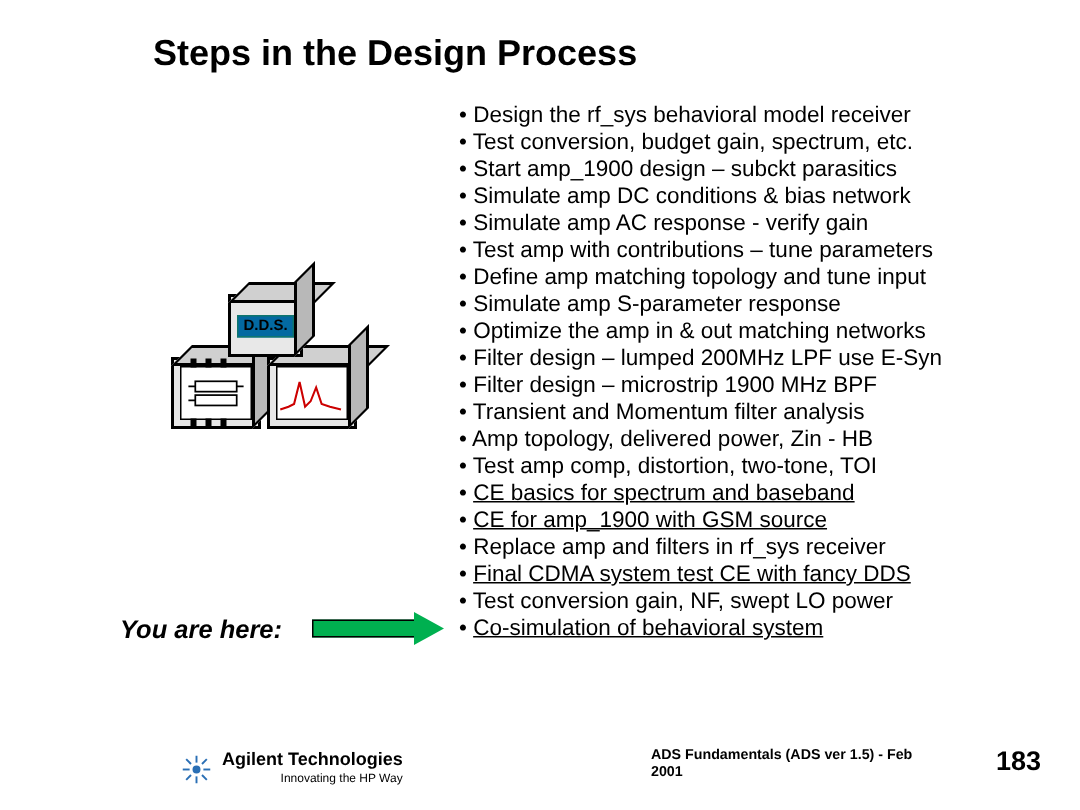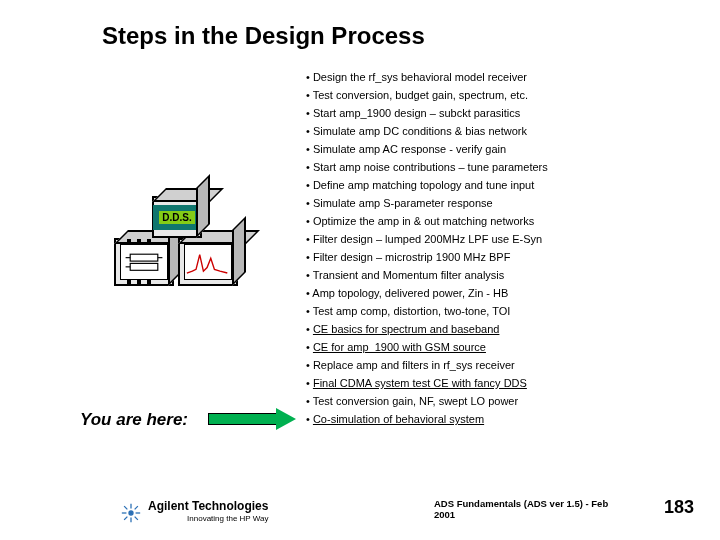--- a/index.html
+++ b/index.html
@@ -8,29 +8,29 @@
   .title { position: absolute; left: 102px; top: 22px; font-size: 24px; font-weight: bold; }
   .graphic { position: absolute; left: 96px; top: 196px; width: 155px; height: 104px; }
   .cube { position: absolute; background: #e8e8e8; border: 2px solid #000; }
   .cube-top { left: 56px; top: 0; width: 50px; height: 42px; display:flex; align-items:center; justify-content:center; }
   .cube-bl  { left: 18px; top: 42px; width: 60px; height: 48px; padding:4px; }
   .cube-br  { left: 82px; top: 42px; width: 60px; height: 48px; padding:4px; }
   .cube::before { content:""; position:absolute; left:-2px; right:-10px; top:-10px; height:10px; background:#d0d0d0; border:2px solid #000; transform:skewX(-45deg); transform-origin:bottom left; }
   .cube::after { content:""; position:absolute; top:-10px; bottom:-2px; right:-10px; width:10px; background:#b8b8b8; border:2px solid #000; transform:skewY(-45deg); transform-origin:top left; }
   .chip { position:relative; width:100%; height:100%; background:#fff; border:1px solid #000; }
   .chip .pin { position:absolute; width:4px; height:6px; background:#000; }
-  .dds { font-size:10px; font-weight:bold; background:#84cc16; border:6px solid #0f766e; padding:1px 3px; }
+  .dds { font-size:10px; font-weight:bold; background:#0369a1; border:1px solid #0f766e; padding:1px 3px; }
   .plot { position:relative; width:100%; height:100%; background:#fff; border:1px solid #000; overflow:hidden; }
   .plot svg { width:100%; height:100%; }
   .youhere { position: absolute; left: 80px; top: 410px; font-size: 17px; font-weight: bold; font-style: italic; }
   .arrow { position: absolute; left: 208px; top: 408px; width: 90px; height: 22px; }
   .arrow .shaft { position:absolute; left:0; top:5px; width:70px; height:12px; background:#00b050; border:1.5px solid #000; }
   .arrow .head { position:absolute; left:68px; top:0; width:0; height:0; border-top:11px solid transparent; border-bottom:11px solid transparent; border-left:20px solid #00b050; }
   .arrow .head2 { position:absolute; left:68px; top:0; width:0; height:0; border-top:11px solid transparent; border-bottom:11px solid transparent; border-left:20px solid #000; z-index:-1; transform:translateX(1.5px); }
-  .bullets { position: absolute; left: 306px; top: 68px; width: 400px; font-size: 11px; line-height: 18px; }
+  .bullets { position: absolute; left: 306px; top: 68px; width: 400px; font-size: 15px; line-height: 18px; }
   .bullets li { list-style: none; }
   .bullets li::before { content: "• "; }
   .underlined { text-decoration: underline; }
   .footer { position:absolute; left:0; right:0; bottom:14px; height:46px; }
   .logo { position:absolute; left:120px; bottom:2px; display:flex; align-items:center; gap:6px;text-align:right; }
   .logo-icon { width:22px; height:22px; }
   .logo-text { font-size:12px; line-height:11px; }
   .logo-text b { font-weight:bold; }
   .footnote { position:absolute; right:96px; bottom:6px; width:190px; font-size:9.5px; font-weight:bold; line-height:11px; }
   .pagenum { position:absolute; right:26px; bottom:8px; font-size:18px; font-weight:bold; }
@@ -74,21 +74,21 @@
       <div class="head2"></div>
       <div class="head"></div>
   </div>
 
   <ul class="bullets">
       <li><span>Design the rf_sys behavioral model receiver</span></li>
       <li><span>Test conversion, budget gain, spectrum, etc.</span></li>
       <li><span>Start amp_1900 design – subckt parasitics</span></li>
       <li><span>Simulate amp DC conditions &amp; bias network</span></li>
       <li><span>Simulate amp AC response - verify gain</span></li>
-      <li><span>Start amp noise contributions – tune parameters</span></li>
+      <li><span>Test amp with contributions – tune parameters</span></li>
       <li><span>Define amp matching topology and tune input</span></li>
       <li><span>Simulate amp S-parameter response</span></li>
       <li><span>Optimize the amp in &amp; out matching networks</span></li>
       <li><span>Filter design – lumped 200MHz LPF  use E-Syn</span></li>
       <li><span>Filter design – microstrip 1900 MHz BPF</span></li>
       <li><span>Transient and Momentum filter analysis</span></li>
       <li><span>Amp topology, delivered power, Zin - HB</span></li>
       <li><span>Test amp comp, distortion, two-tone, TOI</span></li>
       <li><span class="underlined"> CE basics for spectrum and baseband</span></li>
       <li><span class="underlined">CE for amp_1900 with GSM source</span></li>

